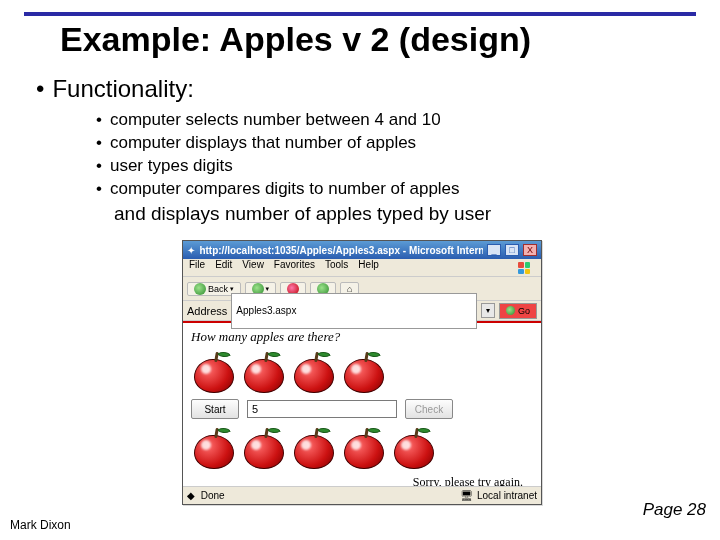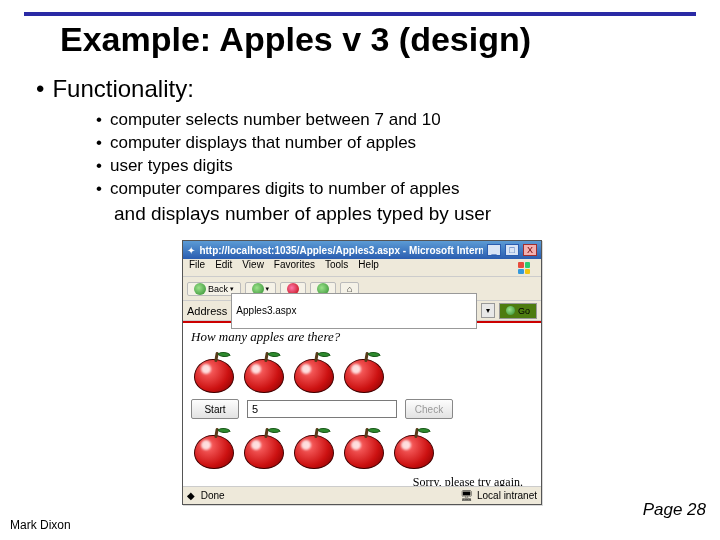--- a/index.html
+++ b/index.html
@@ -150,21 +150,21 @@
     flex: 1;
     height: 15px;
     border: 1px solid #999;
     background: #fff;
     font-size: 10px;
     padding: 17px 4px;
   }
   .gobtn {
     height: 16px;
     border: 1px solid #999;
-    background: #4d7c0f;
+    background: #ef4444;
     padding: 0 6px;
     font-size: 9px;
     display: flex;
     align-items: center;
     gap: 3px;
   }
   .hr-red {
     height: 2px; background: #c00; margin: 0;
   }
   .page {
@@ -284,27 +284,27 @@
     display: flex;
     align-items: center;
     justify-content: center;
     font-size: 8px;
   }
 </style>
 </head>
 <body>
 
 <div class="top-rule"></div>
-<div class="title">Example: Apples v 3 (design)</div>
+<div class="title">Example: Apples v 2 (design)</div>
 
 <div class="body">
   <div class="h2">
     <span class="bullet">•</span><span>Functionality:</span>
   </div>
-  <div class="sub"><span class="bullet">•</span><span>computer selects number between 7 and 10</span></div>
+  <div class="sub"><span class="bullet">•</span><span>computer selects number between 4 and 10</span></div>
   <div class="sub"><span class="bullet">•</span><span>computer displays that number of apples</span></div>
   <div class="sub"><span class="bullet">•</span><span>user types digits</span></div>
   <div class="sub"><span class="bullet">•</span><span>computer compares digits to number of apples</span></div>
   <div class="sub result">and displays number of apples typed by user</div>
 </div>
 
 <div class="browser">
   <div class="titlebar">
     <span style="font-size:10px;">✦</span>
     <span class="txt">http://localhost:1035/Apples/Apples3.aspx - Microsoft Intern...</span>

